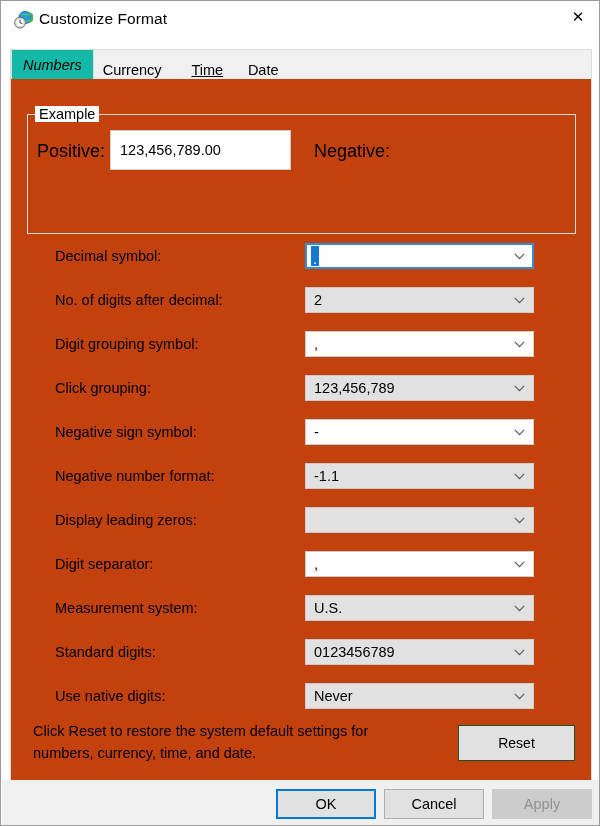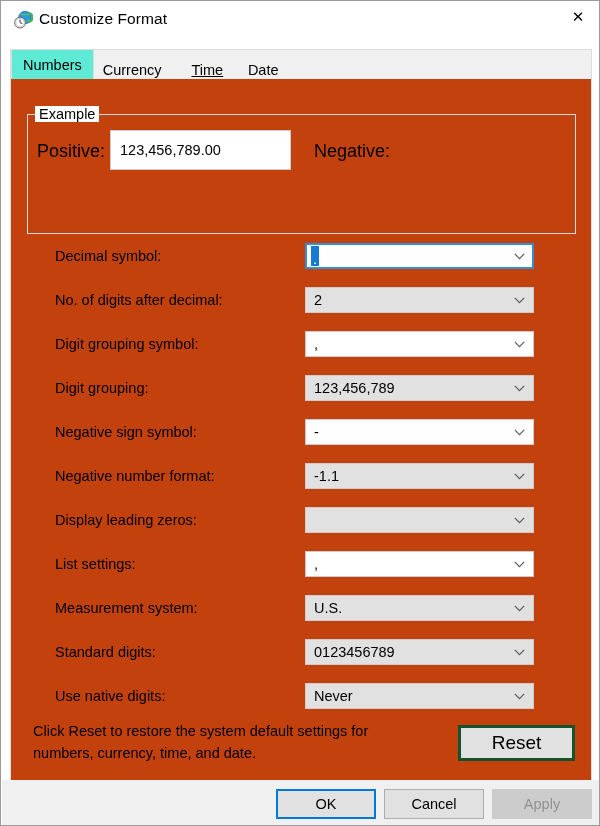--- a/index.html
+++ b/index.html
@@ -89,26 +89,27 @@
     display: flex;
     align-items: center;
     justify-content: center;
     font-size: 14.5px;
     color: #000000;
     padding: 0 11px;
     cursor: default;
     white-space: nowrap;
   }
   .tab.active {
-    background: #5eead4;
+    background: #14b8a6;
     border-left: 1px solid #dcdcdc;
     border-right: 1px solid #dcdcdc;
     border-top: 1px solid #dcdcdc;
     height: 31px;
     font-weight: 400;
+    font-style: italic;
   }
 
   
   .tabpage {
     position: absolute;
     left: 9px;
     top: 78px;
     width: 582px;
     height: 774px;
     background: #c2410c;
@@ -246,25 +247,25 @@
     line-height: 22px;
   }
   .reset-btn {
     position: absolute;
     left: 447px;
     top: 646px;
     width: 117px;
     height: 36px;
     box-sizing: border-box;
     background: #e1e1e1;
-    border: 3px solid #14532d;
-    display: flex;
-    align-items: center;
-    justify-content: center;
-    font-size: 19px;
+    border: 1px solid #14532d;
+    display: flex;
+    align-items: center;
+    justify-content: center;
+    font-size: 14px;
     color: #000000;
     cursor: default;
   }
 
   
   .buttonbar {
     position: absolute;
     left: 1px;
     top: 779px;
     width: 598px;
@@ -368,21 +369,21 @@
         </div>
         <div class="row-label" style="top: 265px;">Digit grouping symbol:</div>
         <div class="combo editable" style="top: 265px;">
           <div class="combo-text">,</div>
           <div class="combo-arrow">
             <svg width="11" height="7" viewBox="0 0 11 7">
               <path d="M0.8 0.9 L5.5 5.6 L10.2 0.9" stroke="#5a5a5a" stroke-width="1.2" fill="none"></path>
             </svg>
           </div>
         </div>
-        <div class="row-label" style="top: 309px;">Digit grouping:</div>
+        <div class="row-label" style="top: 309px;">Click grouping:</div>
         <div class="combo" style="top: 309px;">
           <div class="combo-text">123,456,789</div>
           <div class="combo-arrow">
             <svg width="11" height="7" viewBox="0 0 11 7">
               <path d="M0.8 0.9 L5.5 5.6 L10.2 0.9" stroke="#5a5a5a" stroke-width="1.2" fill="none"></path>
             </svg>
           </div>
         </div>
         <div class="row-label" style="top: 353px;">Negative sign symbol:</div>
         <div class="combo editable" style="top: 353px;">
@@ -403,21 +404,21 @@
           </div>
         </div>
         <div class="row-label" style="top: 441px;">Display leading zeros:</div>
         <div class="combo" style="top: 441px;">
           <div class="combo-arrow">
             <svg width="11" height="7" viewBox="0 0 11 7">
               <path d="M0.8 0.9 L5.5 5.6 L10.2 0.9" stroke="#5a5a5a" stroke-width="1.2" fill="none"></path>
             </svg>
           </div>
         </div>
-        <div class="row-label" style="top: 485px;">List settings:</div>
+        <div class="row-label" style="top: 485px;">Digit separator:</div>
         <div class="combo editable" style="top: 485px;">
           <div class="combo-text">,</div>
           <div class="combo-arrow">
             <svg width="11" height="7" viewBox="0 0 11 7">
               <path d="M0.8 0.9 L5.5 5.6 L10.2 0.9" stroke="#5a5a5a" stroke-width="1.2" fill="none"></path>
             </svg>
           </div>
         </div>
         <div class="row-label" style="top: 529px;">Measurement system:</div>
         <div class="combo" style="top: 529px;">

